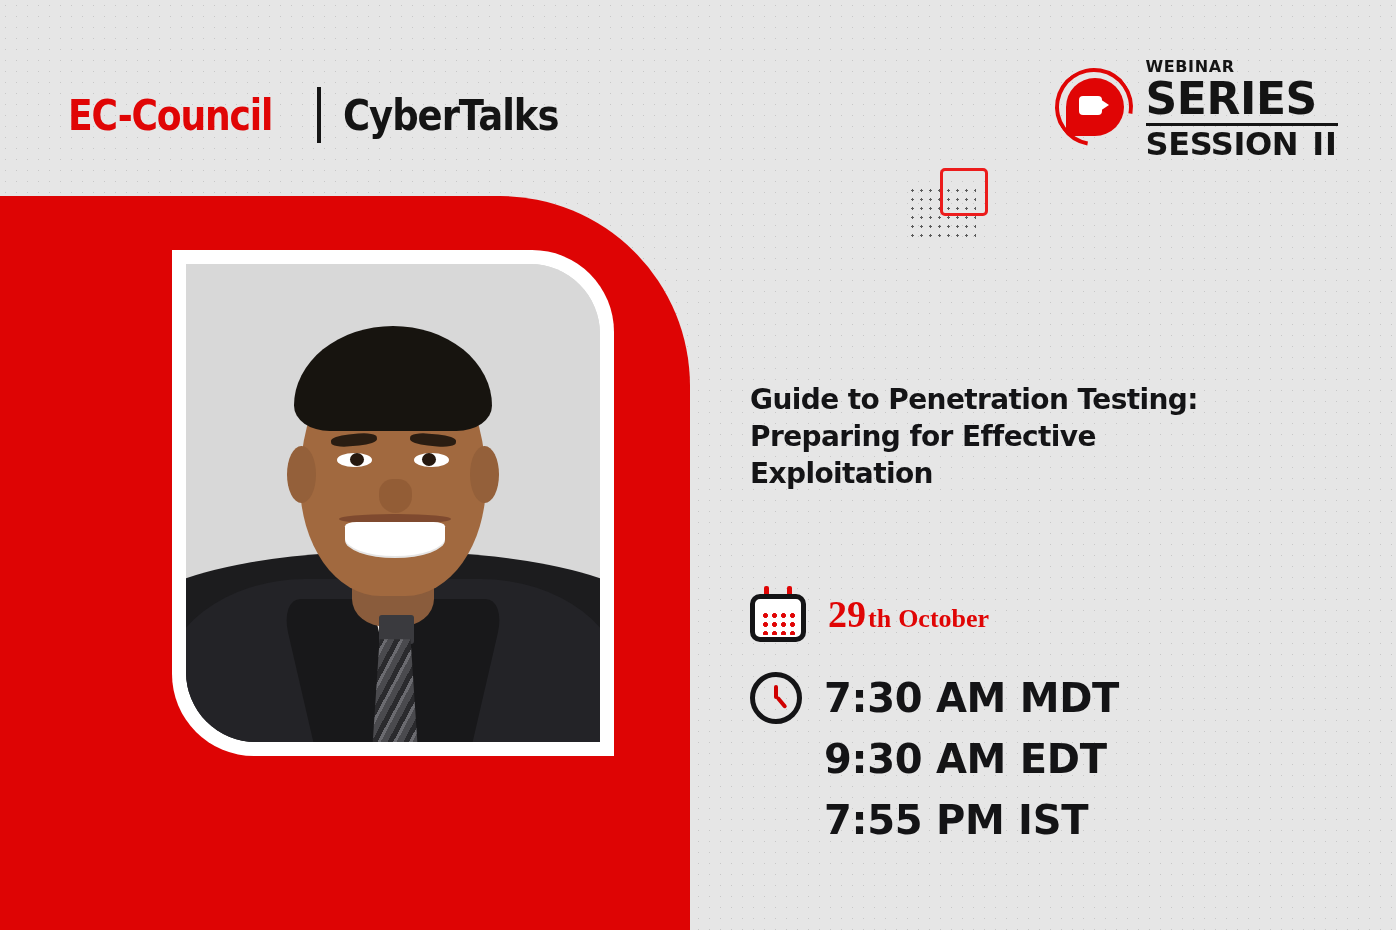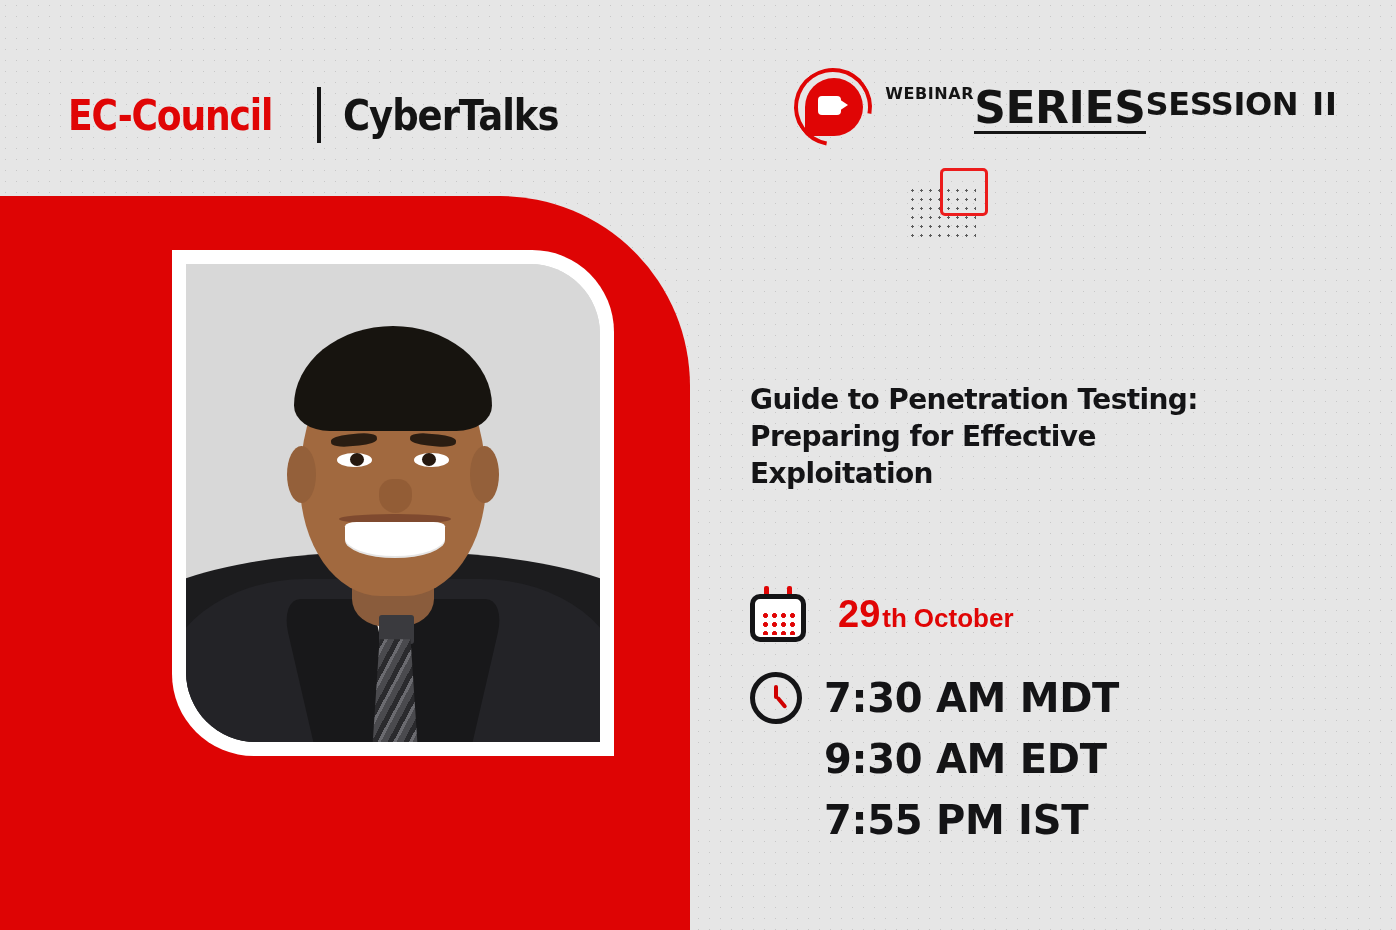--- a/index.html
+++ b/index.html
@@ -114,21 +114,21 @@
     left: 21px;
     top: 3px;
     width: 0;
     height: 0;
     border-top: 6px solid transparent;
     border-bottom: 6px solid transparent;
     border-left: 9px solid #ffffff;
   }
   .badge-text {
     display: flex;
-    flex-direction: row;
+    flex-direction: column;
     justify-content: center;
     margin-left: 4px;
   }
   .badge-webinar {
     font-family: "DejaVu Sans", sans-serif;
     font-weight: bold;
     font-size: 16px;
     letter-spacing: 0.6px;
     color: #141414;
     line-height: 1;
@@ -341,22 +341,22 @@
   .cal-ring.r1 { left: 14px; }
   .cal-ring.r2 { left: 37px; }
   .cal-dots {
     position: absolute;
     left: 11px; top: 25px;
     width: 34px; height: 24px;
     background-image: radial-gradient(circle, #e00505 2.2px, transparent 2.6px);
     background-size: 9px 9px;
   }
   #date-text {
-    margin-left: 32px;
-    font-family: Liberation Sans, sans-serif;
+    margin-left: 22px;
+    font-family: Liberation Serif, serif;
     font-weight: bold;
     color: #e00505;
     white-space: nowrap;
     line-height: 1;
   }
   #date-day { font-size: 38px; }
   #date-suffix { font-size: 26px; margin-left: 2px; }
   #date-month { font-size: 26px; margin-left: 7px; }
 
   #time-row {

